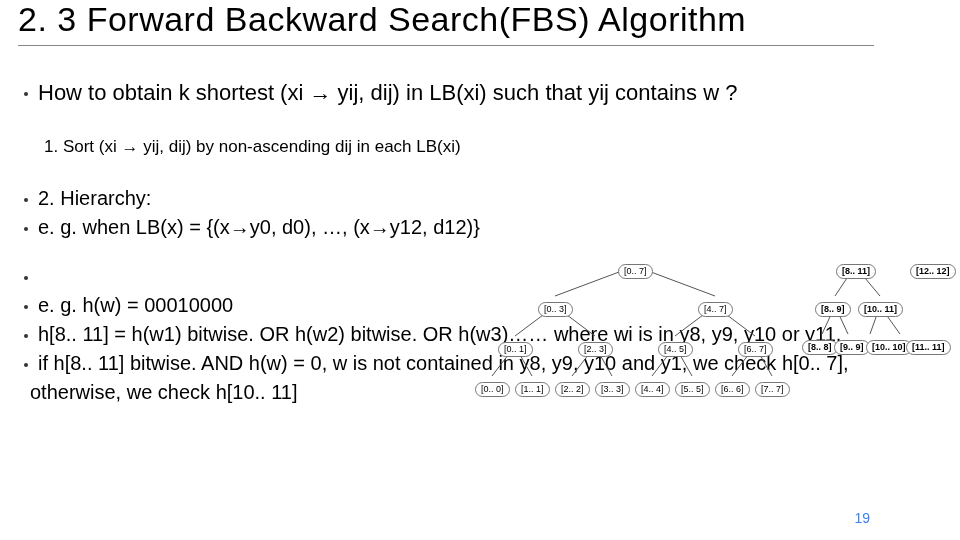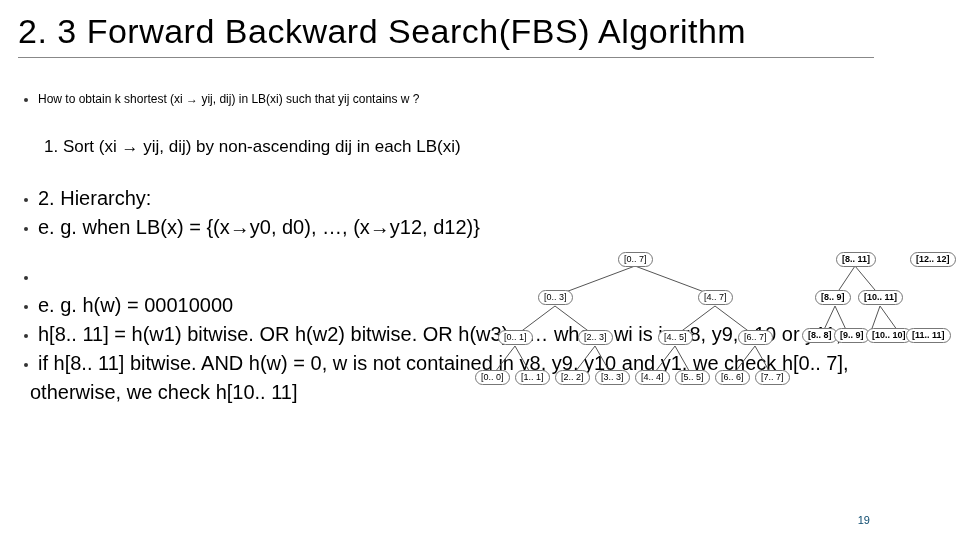--- a/index.html
+++ b/index.html
@@ -1,31 +1,31 @@
 <!DOCTYPE html>
 <html><head>
 <meta charset="utf-8">
 <style>
   * { margin: 0; padding: 0; box-sizing: border-box; }
   html, body { width: 960px; height: 540px; background: #fff; font-family: "Segoe UI", Arial, sans-serif; color: #000; }
-  .slide { width: 892px; height: 540px; position: relative; padding: 12px 18px 0 18px; }
+  .slide { width: 892px; height: 540px; position: relative; padding: 0 18px 0 18px; }
   .title { font-size: 34px; font-weight: 400; letter-spacing: 0.5px; margin-bottom: 6px; }
   .rule { border: none; border-top: 1px solid #888; margin-bottom: 34px; }
-  .lead { font-size: 12px; margin: 0 0 30px 6px; }
+  .lead { font-size: 22px; margin: 0 0 30px 6px; }
   .lead .dot, .bl .dot { display:inline-block; width:4px; height:4px; background:#333; border-radius:50%; vertical-align:middle; margin-right:10px; }
   .para { font-size: 17px; margin: 0 0 26px 26px; line-height: 1.35; }
   .bl { font-size: 20px; margin: 0 0 2px 6px; line-height: 1.35; }
   .group { margin-bottom: 22px; }
-  .pagenum { position: absolute; right: 22px; bottom: 14px; color: #0c4a6e; font-size: 11px; }
+  .pagenum { position: absolute; right: 22px; bottom: 14px; color: #3b82f6; font-size: 14px; }
 
   
   .trees { position: absolute; pointer-events: none; }
   .tree1 { left: 470px; top: 252px; width: 330px; height: 145px; }
   .tree2 { left: 820px; top: 252px; width: 135px; height: 90px; font-weight: bold; }
-  .node { position: absolute; border: 1px solid #777; border-radius: 10px; background: #fff; font-size: 9px; padding: 1px 5px 2px 5px; white-space: nowrap; text-align: center; color:#000; }
+  .node { position: absolute; border: 1px solid #777; border-radius: 10px; background: #fff; font-size: 9px; padding: 1px 5px 2px 5px; white-space: nowrap; text-align: center; color:#000;margin-top:12px; }
   svg.edges { position: absolute; left: 0; top: 0; width: 100%; height: 100%; }
   svg.edges line { stroke: #555; stroke-width: 1; }
 </style>
 </head>
 <body>
 
 <div class="slide">
   <h1 class="title">2. 3 Forward Backward Search(FBS) Algorithm</h1>
   <hr class="rule">
 

